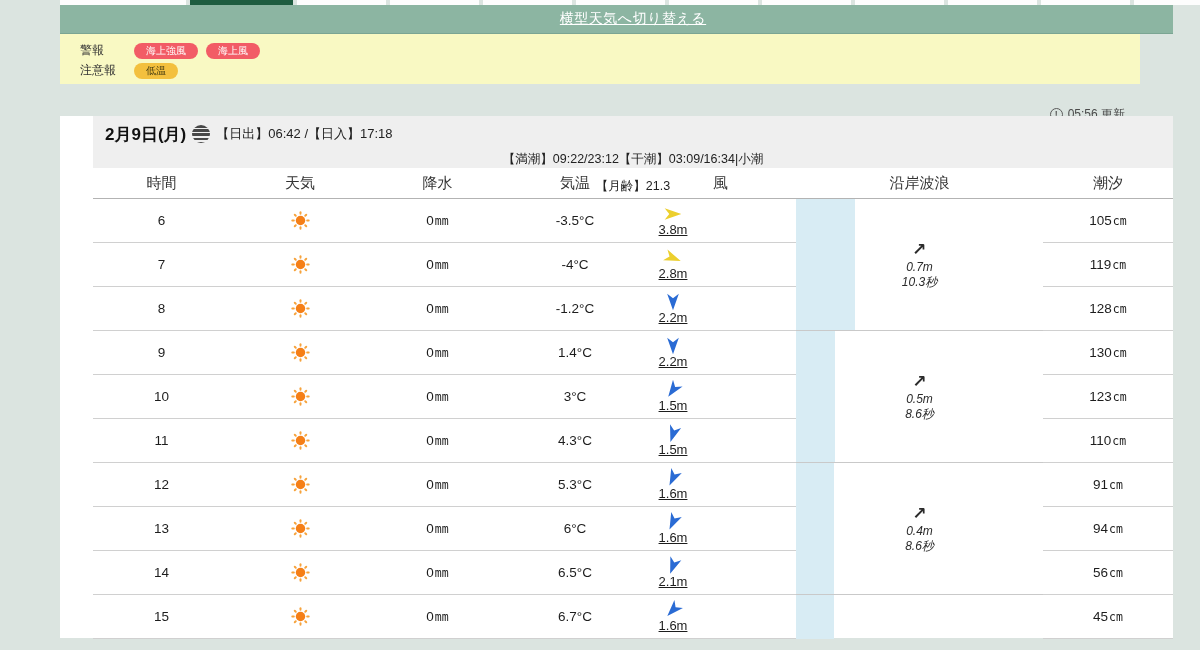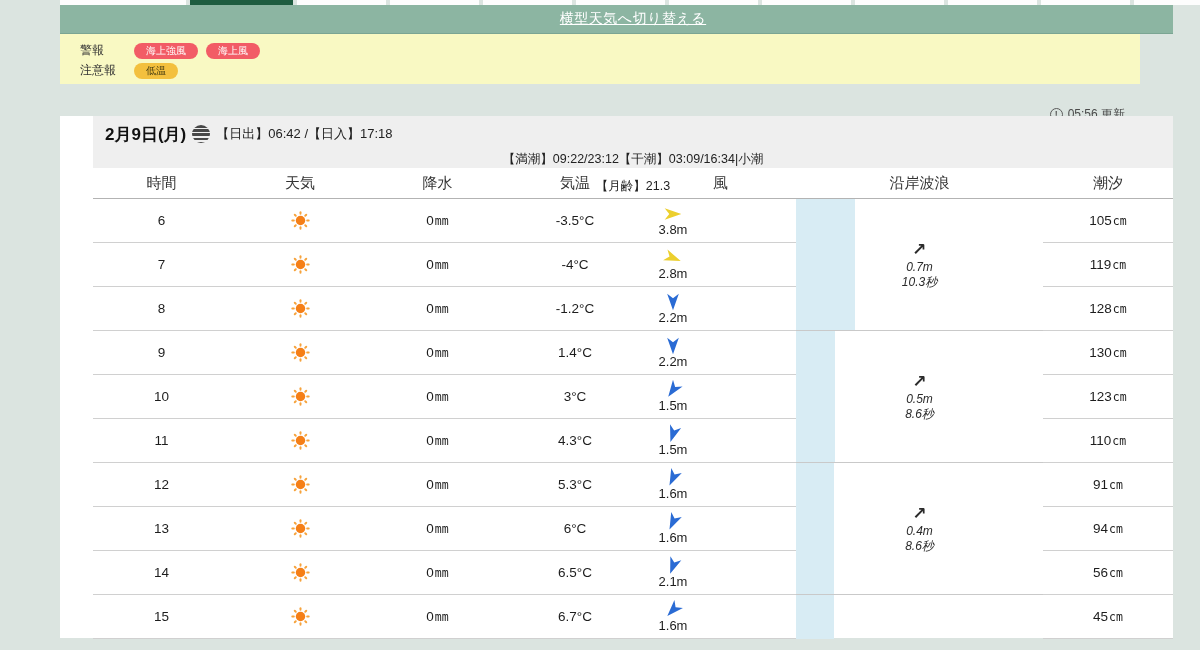--- a/index.html
+++ b/index.html
@@ -69,21 +69,21 @@
   .thead{height:30px;border-bottom:1px solid #b3b3b3;}
   .thead .th{display:flex;align-items:center;justify-content:center;font-size:15px;color:#333;}
   .tbody{position:relative;}
   .trow{height:44px;}
   .cell{display:flex;align-items:center;justify-content:center;border-bottom:1px solid #d0d0d0;font-size:13.5px;color:#1d1d1d;}
   .cell.wave{border-bottom:none;}
   .unit{font-family:"DejaVu Sans Mono","Liberation Mono",monospace;font-size:11.5px;margin-left:1px;}
   .wind-cell{justify-content:flex-start;padding-left:2px;}
   .wind-wrap{width:52px;display:flex;flex-direction:column;align-items:center;}
   .wind-arrow{width:20px;height:20px;}
-  .wind-speed{font-size:13px;margin-top:-2px;}
+  .wind-speed{font-size:13px;margin-top:-2px;text-decoration:underline;}
   .sun-icon{width:21px;height:21px;}
 
   
   .wave-overlay{position:absolute;left:703px;top:0;width:247px;height:440px;}
   .wave-group{position:absolute;left:0;width:247px;box-sizing:border-box;
     display:flex;align-items:center;justify-content:center;}
   .wave-group.divider{border-bottom:1px solid #c9c9c9;}
   .wave-bar{position:absolute;left:0;top:0;bottom:0;background:#d8ecf4;}
   .wave-info{display:flex;flex-direction:column;align-items:center;line-height:1.25;color:#2b2b2b;}
   .wave-dir{font-size:17px;font-weight:bold;}

